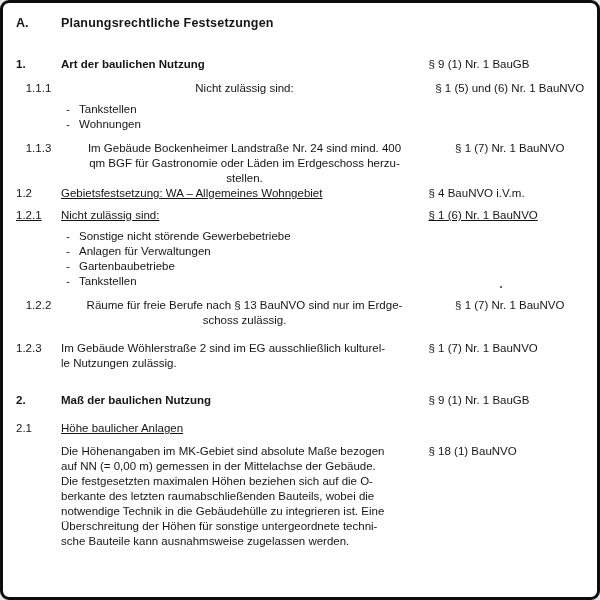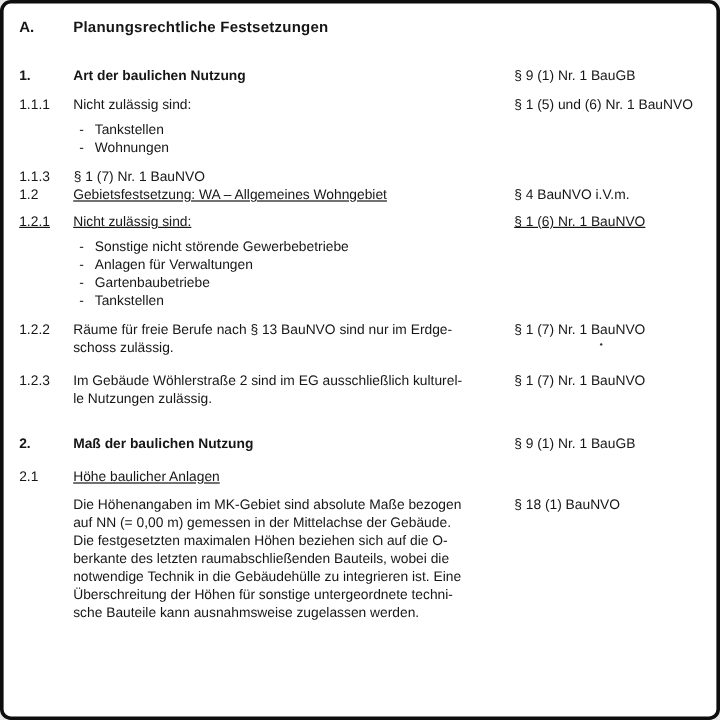--- a/index.html
+++ b/index.html
@@ -27,21 +27,21 @@
   .bold .num, .bold .text, .bold .title { font-weight: bold; }
   .underline .text { text-decoration: underline; }
   .lines { white-space: pre-line; }
   .heading { font-size: 12.5px; line-height: 16px; }
   .heading .title { font-weight: bold; letter-spacing: 0.2px; }
   .list-block .li { display: flex; }
   .list-block .dash { width: 18px; padding-left: 5px; flex: 0 0 18px; }
   
   .mt26 { margin-top: 26px; }  .mt25 { }
   .mt22 { margin-top: 22px; }  .mt14 { margin-top: 14px; }
-  .mt13 { margin-top: 13px; }  .mt9  { margin-top: 9px; }
+  .mt13 { margin-top: 13px; }  .mt9  { margin-top: 9px; text-align: center; }
   .mt8  { margin-top: 8px; }   .mt7  { margin-top: 7px; text-decoration: underline; }
   .mt6  { margin-top: 6px; }
   .artifact-dot {
     position: absolute; left: 497px; top: 283px;
     width: 2px; height: 2px; background: #333; border-radius: 50%;
   }
 </style>
 </head>
 <body>
 
@@ -77,20 +77,23 @@
         <div class="li">
           <span class="dash">-</span>
           <span>Wohnungen</span>
         </div>
       </div>
       <div class="ref"></div>
     </div>
 
     <div class="row mt9">
       <div class="num">1.1.3</div>
+      <div class="text lines">Im Gebäude Bockenheimer Landstraße Nr. 24 sind mind. 400
+qm BGF für Gastronomie oder Läden im Erdgeschoss herzu-
+stellen.</div>
       <div class="ref">§ 1 (7) Nr. 1 BauNVO</div>
     </div>
 
     <div class="row underline mt25">
       <div class="num">1.2</div>
       <div class="text">Gebietsfestsetzung: WA – Allgemeines Wohngebiet</div>
       <div class="ref">§ 4 BauNVO i.V.m.</div>
     </div>
 
     <div class="row mt7">

